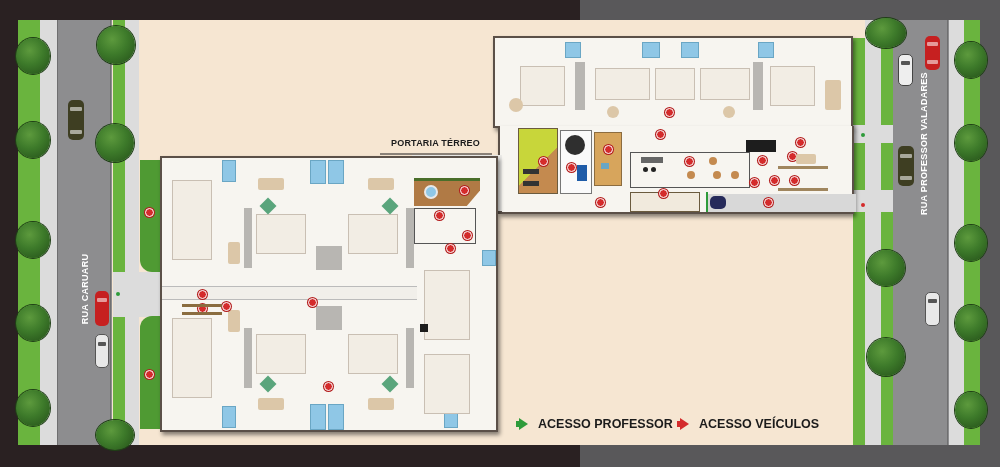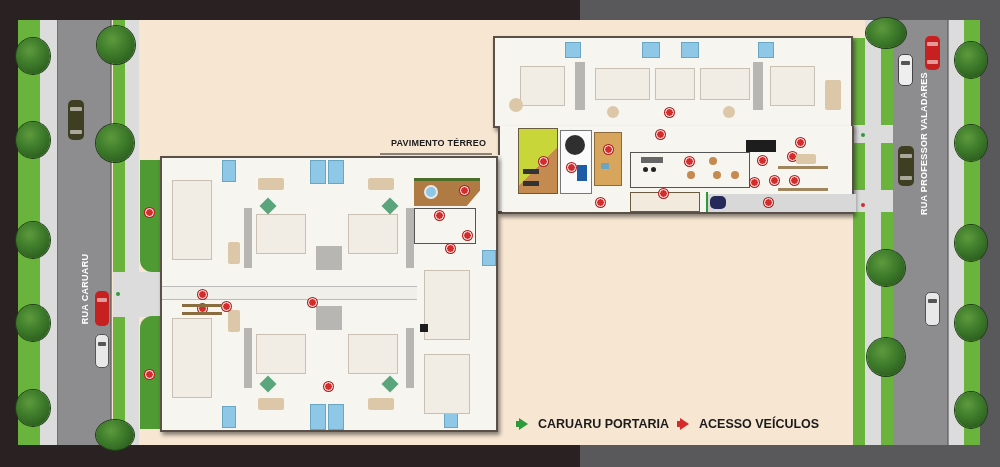--- a/index.html
+++ b/index.html
@@ -104,21 +104,21 @@
       <div class="glass" style="top:6px;background:#555;"></div>
     </div>
   <div class="abs car" style="left:898px;top:146px;width:16px;height:40px;background:#3e3e22;">
       <div class="glass" style="top:8px;"></div>
       <div class="glass" style="bottom:6px;"></div>
     </div>
   <div class="abs car" style="left:925px;top:292px;width:15px;height:34px;background:#e8e8e8;border:1px solid #555;">
       <div class="glass" style="top:6px;background:#555;"></div>
     </div>
 
-  <div class="abs title-label" style="left:391px;top:138px;">PAVIMENTO TÉRREO</div>
+  <div class="abs title-label" style="left:391px;top:138px;">PORTARIA TÉRREO</div>
   <div class="abs" style="left:380px;top:153px;width:112px;height:2px;background:#8a8178;"></div>
 
   <div class="abs bldg" style="left:493px;top:36px;width:360px;height:92px;">
     <div class="abs pool" style="left:70px;top:4px;width:16px;height:16px;"></div>
     <div class="abs pool" style="left:147px;top:4px;width:18px;height:16px;"></div>
     <div class="abs pool" style="left:186px;top:4px;width:18px;height:16px;"></div>
     <div class="abs pool" style="left:263px;top:4px;width:16px;height:16px;"></div>
     <div class="abs core" style="left:80px;top:24px;width:10px;height:48px;"></div>
     <div class="abs core" style="left:258px;top:24px;width:10px;height:48px;"></div>
     <div class="abs room" style="left:25px;top:28px;width:45px;height:40px;"></div>
@@ -243,19 +243,19 @@
     <div class="abs marker" style="left:36px;top:132px;"></div>
     <div class="abs marker" style="left:36px;top:146px;"></div>
     <div class="abs marker" style="left:60px;top:144px;"></div>
     <div class="abs" style="left:20px;top:146px;width:40px;height:3px;background:#8a6c3f;"></div>
     <div class="abs" style="left:20px;top:154px;width:40px;height:3px;background:#8a6c3f;"></div>
     <div class="abs" style="left:258px;top:166px;width:8px;height:8px;background:#1d1d1d;"></div>
   </div>
 
   <div class="abs arrow" style="left:519px;top:418px;border-left:9px solid #2e9b3a;"></div>
   <div class="abs" style="left:516px;top:421px;width:5px;height:6px;background:#2e9b3a;"></div>
-  <div class="abs legend-label" style="left:538px;top:417px;">CARUARU PORTARIA</div>
+  <div class="abs legend-label" style="left:538px;top:417px;">ACESSO PROFESSOR</div>
 
   <div class="abs arrow" style="left:680px;top:418px;border-left:9px solid #d42b2b;"></div>
   <div class="abs" style="left:677px;top:421px;width:5px;height:6px;background:#d42b2b;"></div>
   <div class="abs legend-label" style="left:699px;top:417px;">ACESSO VEÍCULOS</div>
 
 </div>
 
 </body></html>

